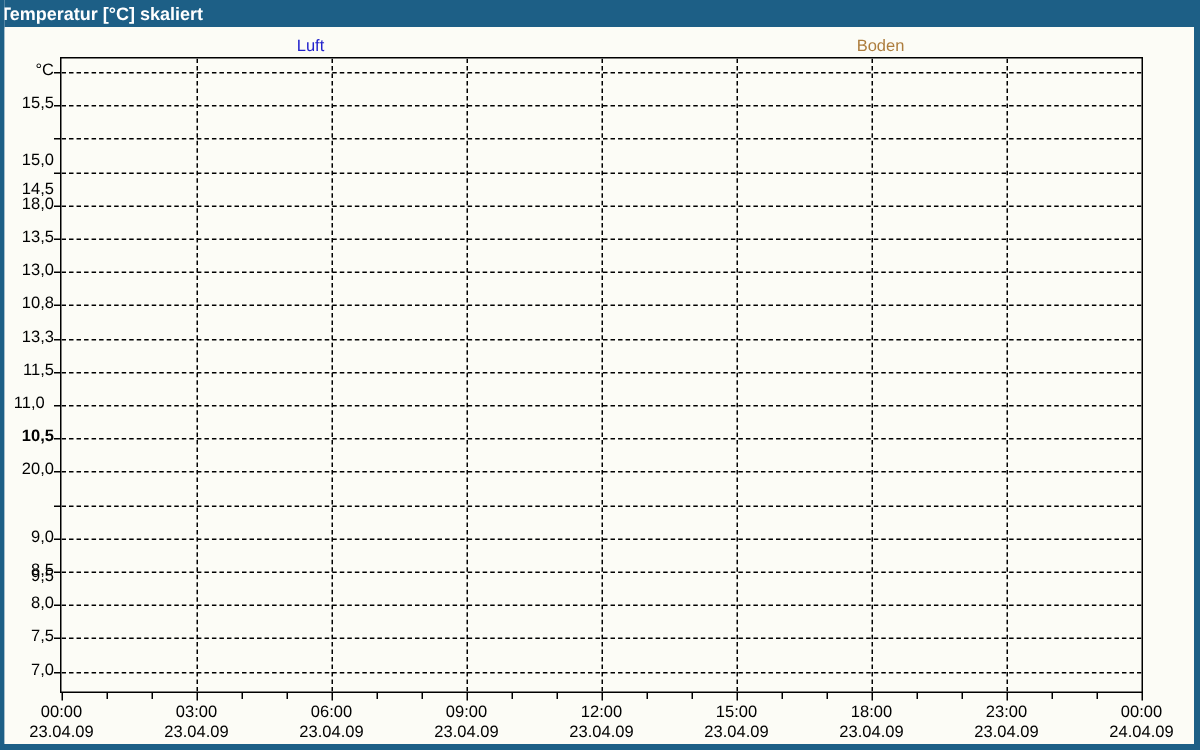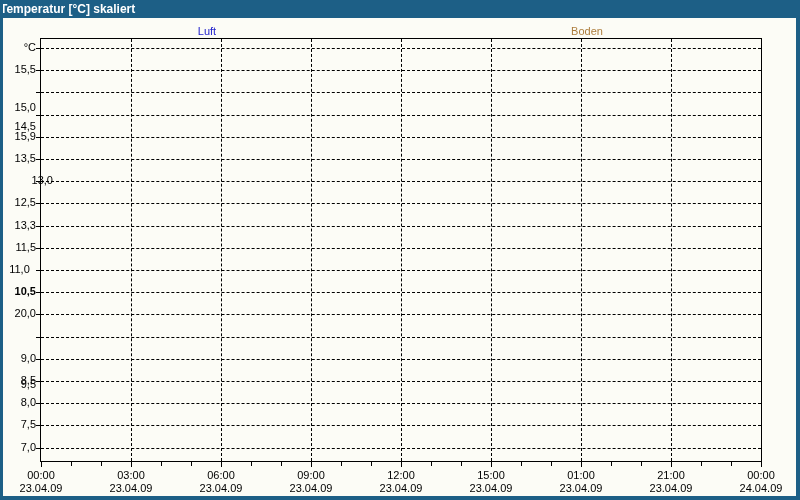--- a/index.html
+++ b/index.html
@@ -64,27 +64,27 @@
         <div class="vgrid" style="left: 630px; border-left-color: rgb(0, 0, 0);"></div>
       </div>
   <div class="ylabel" style="top: 22px;">°C</div>
       <div class="ytick" style="left: 33px; top: 29px; background: rgb(0, 0, 0);"></div>
       <div class="ylabel" style="top: 44px;">15,5</div>
       <div class="ytick" style="left: 33px; top: 51px; background: rgb(0, 0, 0);"></div>
       <div class="ylabel" style="top: 82px;">15,0</div>
       <div class="ytick" style="left: 33px; top: 73px; background: rgb(0, 0, 0);"></div>
       <div class="ylabel" style="top: 101px;">14,5</div>
       <div class="ytick" style="left: 33px; top: 96px; background: rgb(0, 0, 0);"></div>
-      <div class="ylabel" style="top: 111px;">15,9</div>
+      <div class="ylabel" style="top: 111px;">18,0</div>
       <div class="ytick" style="left: 33px; top: 118px; background: rgb(0, 0, 0);"></div>
       <div class="ylabel" style="top: 133px;">13,5</div>
       <div class="ytick" style="left: 33px; top: 140px; background: rgb(0, 0, 0);"></div>
-      <div class="ylabel" style="top: 155px; margin-left: 17px;">13,0</div>
+      <div class="ylabel" style="top: 155px;">13,0</div>
       <div class="ytick" style="left: 33px; top: 162px; background: rgb(0, 0, 0);"></div>
-      <div class="ylabel" style="top: 177px;">12,5</div>
+      <div class="ylabel" style="top: 177px;">10,8</div>
       <div class="ytick" style="left: 33px; top: 184px; background: rgb(0, 0, 0);"></div>
       <div class="ylabel" style="top: 200px;">13,3</div>
       <div class="ytick" style="left: 33px; top: 207px; background: rgb(0, 0, 0);"></div>
       <div class="ylabel" style="top: 222px;">11,5</div>
       <div class="ytick" style="left: 33px; top: 229px; background: rgb(0, 0, 0);"></div>
       <div class="ylabel" style="top: 244px; text-align: center;">11,0</div>
       <div class="ytick" style="left: 33px; top: 251px; background: rgb(0, 0, 0);"></div>
       <div class="ylabel" style="top: 266px; font-weight: bold;">10,5</div>
       <div class="ytick" style="left: 33px; top: 273px; background: rgb(0, 0, 0);"></div>
       <div class="ylabel" style="top: 288px;">20,0</div>
@@ -144,25 +144,25 @@
       </div>
       <div class="xlabel" style="left: 363px; top: 450px;">
         <div class="">12:00</div>
         <div class="">23.04.09</div>
       </div>
       <div class="xlabel" style="left: 453px; top: 450px;">
         <div class="">15:00</div>
         <div class="">23.04.09</div>
       </div>
       <div class="xlabel" style="left: 543px; top: 450px;">
-        <div class="">01:00</div>
+        <div class="">18:00</div>
         <div class="">23.04.09</div>
       </div>
       <div class="xlabel" style="left: 633px; top: 450px;">
-        <div class="">21:00</div>
+        <div class="">23:00</div>
         <div class="">23.04.09</div>
       </div>
       <div class="xlabel" style="left: 723px; top: 450px;">
         <div class="">00:00</div>
         <div class="">24.04.09</div>
       </div>
     </div>
 </div>
 
 </body></html>

